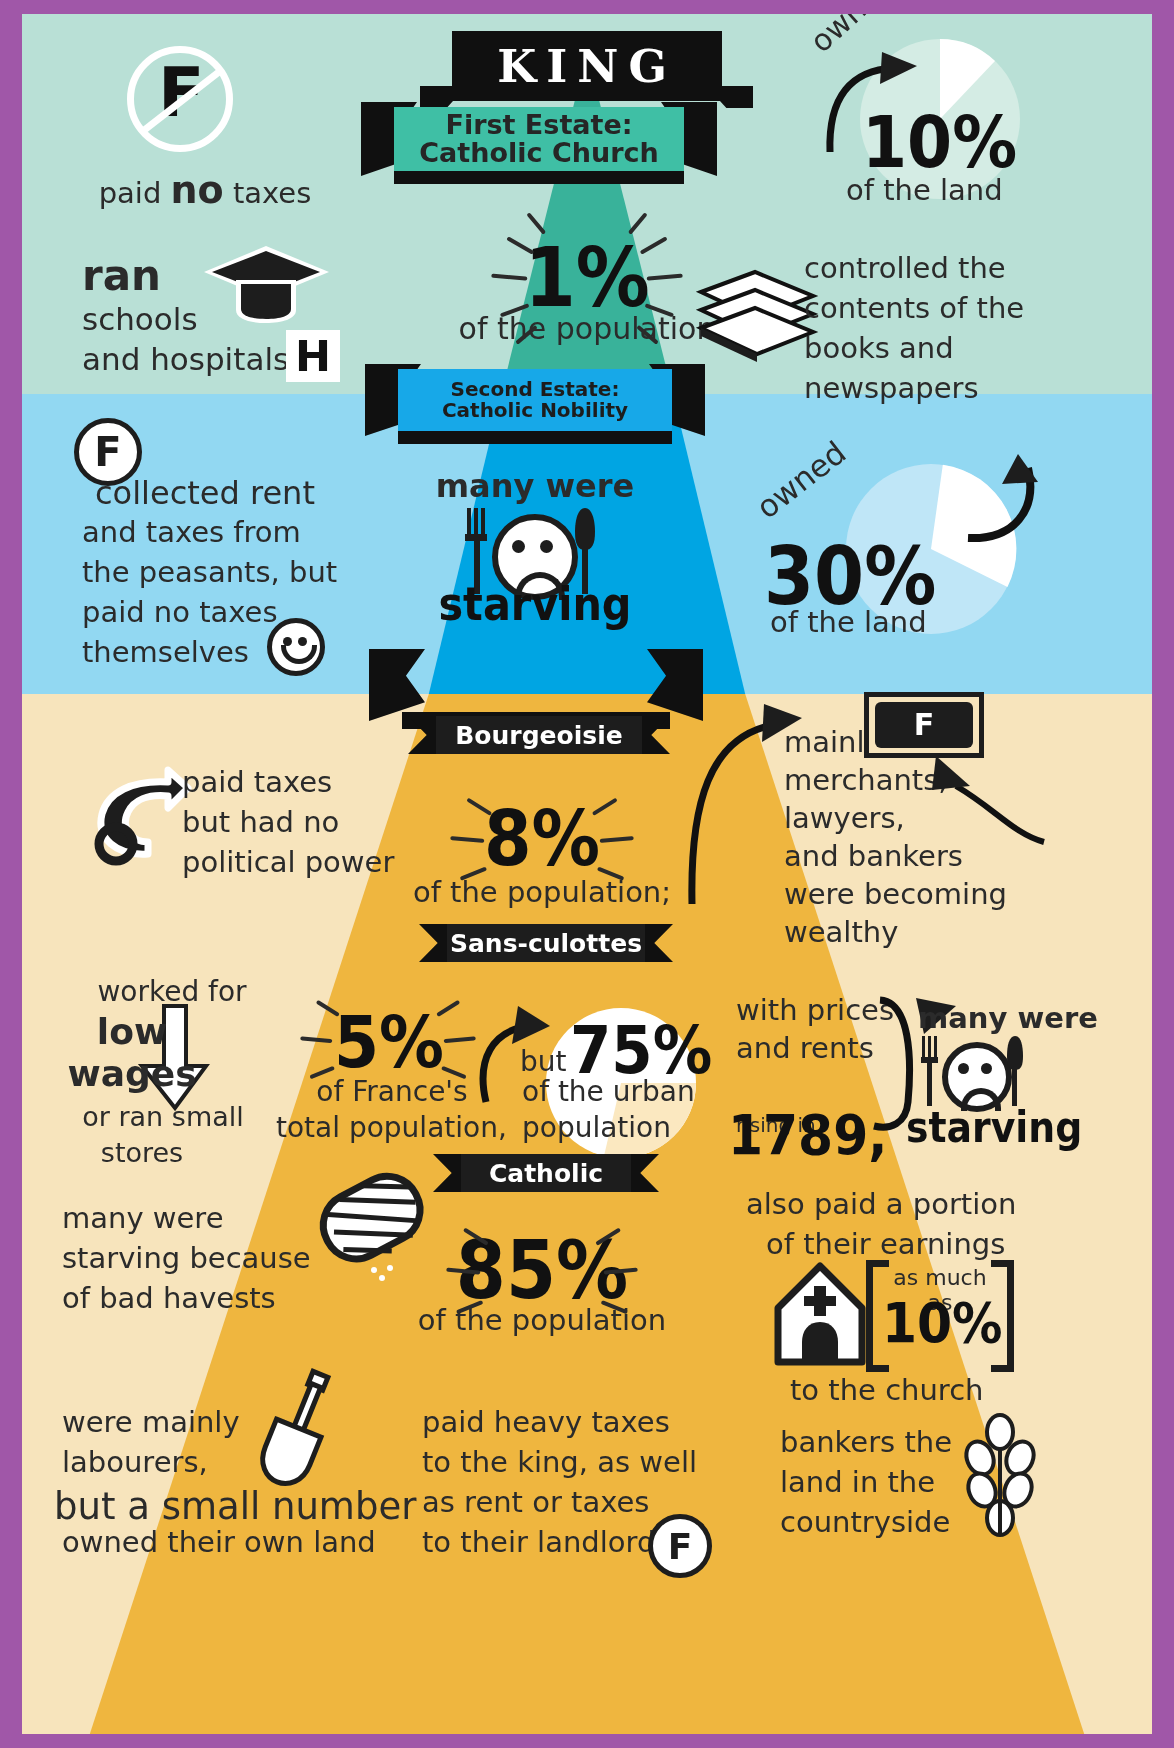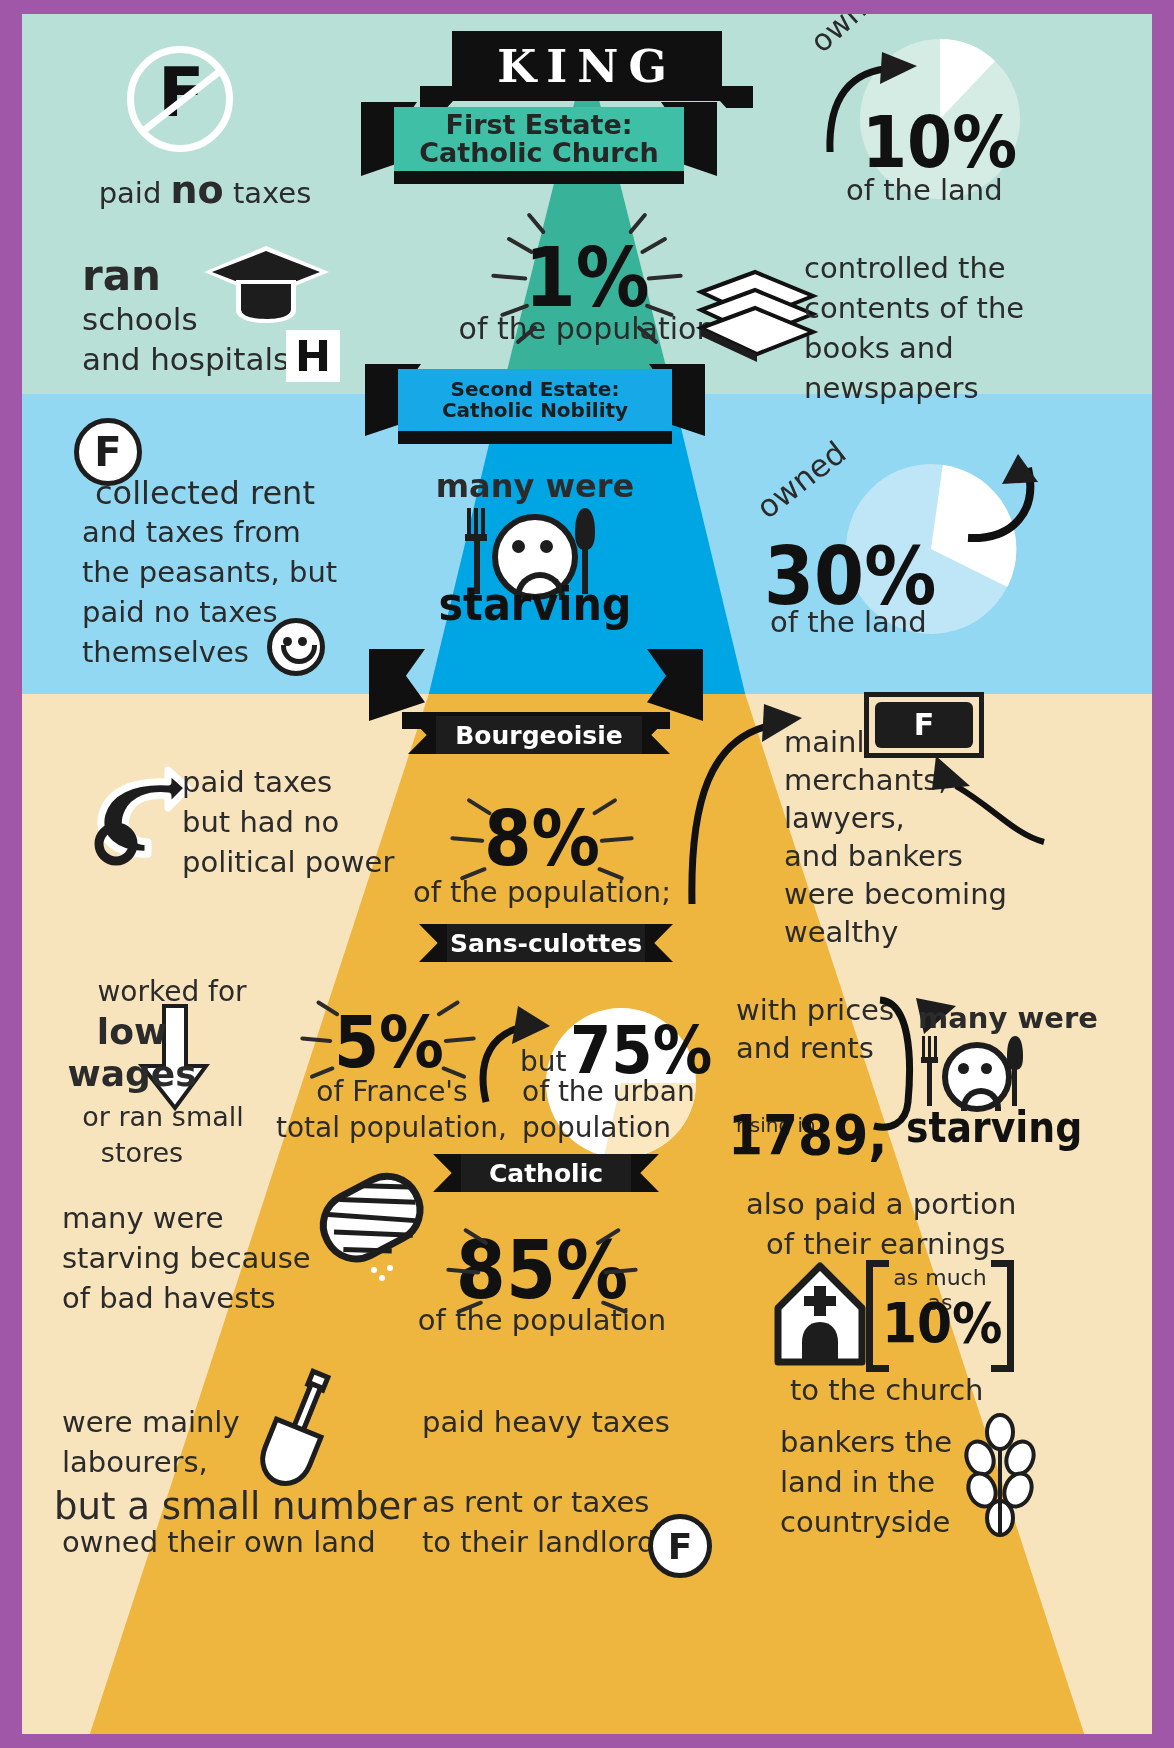--- a/index.html
+++ b/index.html
@@ -440,20 +440,21 @@
     <div class="txt sans" style="left:40px;top:1512px;font-size:29px;">owned their own land</div>
     <svg style="position:absolute;left:226px;top:1356px;" width="100" height="120" viewBox="0 0 100 120">
       <g transform="rotate(22 50 60)">
         <path class="wht" d="M42 0h16v14H42z" stroke="#1d1d1d" stroke-width="5"></path>
         <path class="wht" d="M45 12h10v48H45z" stroke="#1d1d1d" stroke-width="5"></path>
         <path class="wht" d="M26 58h48v30c0 18-12 28-24 28s-24-10-24-28Z" stroke="#1d1d1d" stroke-width="5"></path>
       </g>
     </svg>
 
     <div class="txt sans" style="left:400px;top:1392px;font-size:29px;">paid heavy taxes</div>
+    <div class="txt sans" style="left:400px;top:1432px;font-size:29px;">to the king, as well</div>
     <div class="txt sans" style="left:400px;top:1472px;font-size:29px;">as rent or taxes</div>
     <div class="txt sans" style="left:400px;top:1512px;font-size:29px;">to their landlord</div>
     <div class="coin" style="left:626px;top:1500px;width:54px;height:54px;font-size:36px;">F</div>
 
     <div class="txt sans" style="left:758px;top:1412px;font-size:29px;">bankers the</div>
     <div class="txt sans" style="left:758px;top:1452px;font-size:29px;">land in the</div>
     <div class="txt sans" style="left:758px;top:1492px;font-size:29px;">countryside</div>
     <svg style="position:absolute;left:930px;top:1404px;" width="96" height="120" viewBox="0 0 96 120">
       <g stroke="#1d1d1d" stroke-width="4" fill="#fff">
         <ellipse cx="48" cy="14" rx="13" ry="17"></ellipse>

